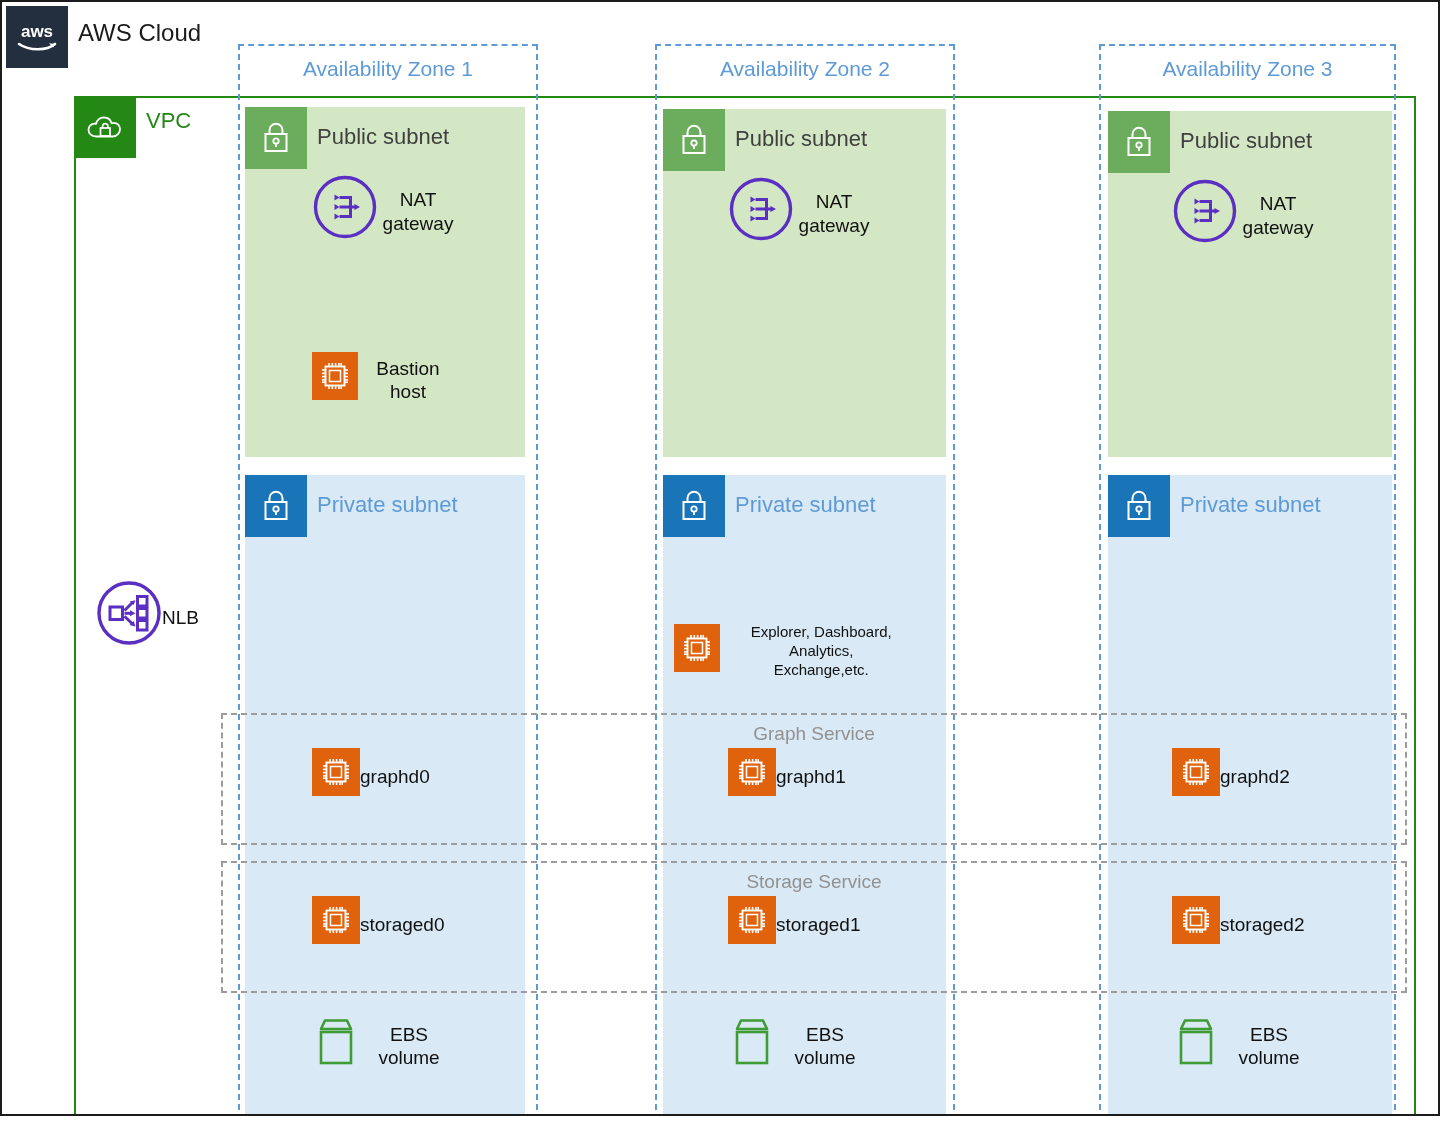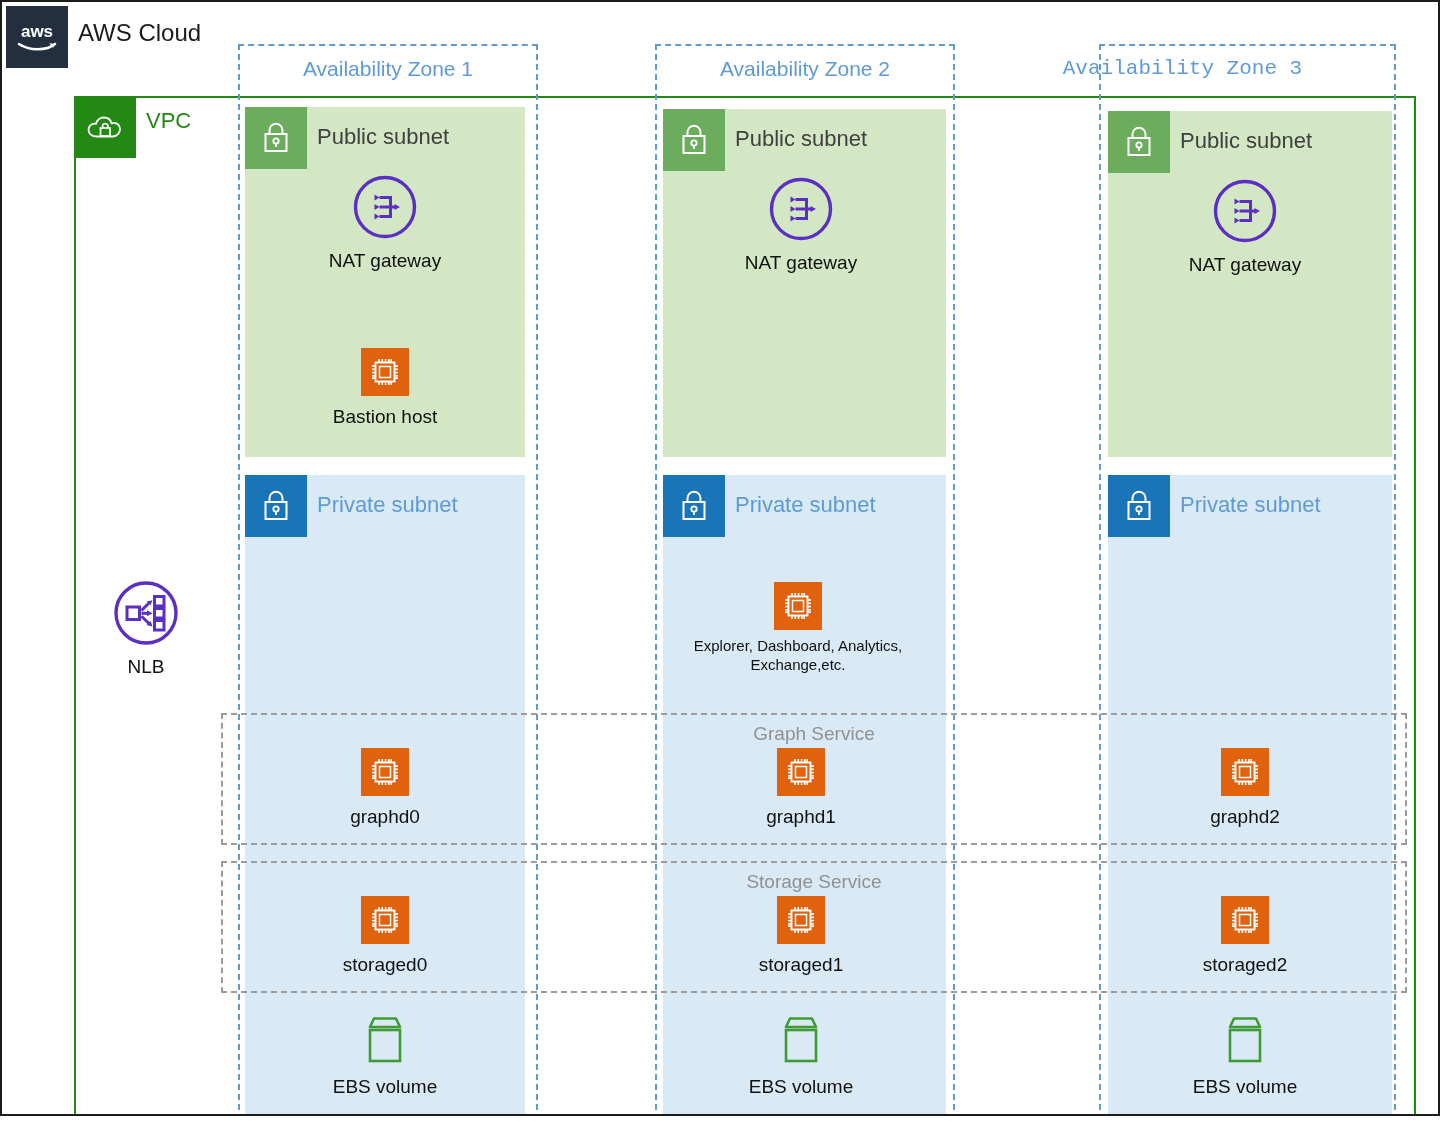--- a/index.html
+++ b/index.html
@@ -84,21 +84,21 @@
   }
   .svc-band-title{
     position:absolute;width:100%;top:8px;left:0;
     text-align:center;font-size:19px;color:#919191;
     white-space:nowrap;
   }
 
   
   .node{
     position:absolute;
-    display:flex;flex-direction:column;align-items:center;
+    display:flex;flex-direction:row;align-items:center;
     text-align:center;
   }
   .node .cap{
     font-size:19px;color:#111111;line-height:1.22;
     margin-top:9px;white-space:pre-line;
   }
   .node .cap.small{font-size:15px;margin-top:7px;line-height:1.25;}
 
   .ec2-icon{
     width:48px;height:48px;background:#E0620D;
@@ -136,21 +136,21 @@
     </svg>
   </div>
   <div class="vpc-label">VPC</div>
 
   <div class="az-box" style="left:236px;width:300px;"></div>
   <div class="az-box" style="left:653px;width:300px;"></div>
   <div class="az-box" style="left:1097px;width:297px;"></div>
 
   <div class="az-label" style="left:236px;width:300px;">Availability Zone 1</div>
   <div class="az-label" style="left:653px;width:300px;">Availability Zone 2</div>
-  <div class="az-label" style="left:1032px;width:297px;font-family:Liberation Mono, monospace;">Availability Zone 3</div>
+  <div class="az-label" style="left:1097px;width:297px;">Availability Zone 3</div>
 
   <div class="subnet public" style="left:243px;top:105px;width:280px;height:350px;">
     <div class="subnet-icon public">
       <svg width="34" height="36" viewBox="0 0 34 36">
         <rect x="6.5" y="14" width="21" height="17" fill="none" stroke="#ffffff" stroke-width="2"></rect>
         <path d="M10.5 14 L10.5 10.2 A6.5 6.5 0 0 1 23.5 10.2 L23.5 14" fill="none" stroke="#ffffff" stroke-width="2"></path>
         <circle cx="17" cy="21" r="2.7" fill="none" stroke="#ffffff" stroke-width="1.8"></circle>
         <line x1="17" y1="23.4" x2="17" y2="27" stroke="#ffffff" stroke-width="1.8"></line>
       </svg>
     </div>
@@ -313,21 +313,21 @@
         <path d="M22.5 30 L27.5 33 L22.5 36 Z" fill="#5A2FC2"></path>
         <path d="M22.5 39.5 L27.5 42.5 L22.5 45.5 Z" fill="#5A2FC2"></path>
         <path d="M27.5 23.5 L38.5 23.5 L38.5 42.5 L27.5 42.5" fill="none" stroke="#5A2FC2" stroke-width="3"></path>
         <line x1="27.5" y1="33" x2="44" y2="33" stroke="#5A2FC2" stroke-width="3"></line>
         <path d="M48 33 L42.5 30 L42.5 36 Z" fill="#5A2FC2"></path>
       </svg>
     </div>
     <div class="cap">NAT gateway</div>
   </div>
 
-  <div class="node" style="left:672px;top:580px;width:248px;">
+  <div class="node" style="left:672px;top:614px;width:248px;">
     <div class="ec2-icon">
       <svg width="34" height="34" viewBox="0 0 34 34">
         <rect x="7.5" y="7.5" width="19" height="19" fill="none" stroke="#ffffff" stroke-width="1.9"></rect>
         <rect x="11.5" y="11.5" width="11" height="11" fill="none" stroke="#ffffff" stroke-width="1.5"></rect>
         <g stroke="#ffffff" stroke-width="1.6">
           <line x1="11" y1="4" x2="11" y2="7.5"></line>
             <line x1="14.3" y1="4" x2="14.3" y2="7.5"></line>
           <line x1="17.6" y1="4" x2="17.6" y2="7.5"></line>
             <line x1="20.9" y1="4" x2="20.9" y2="7.5"></line>
             <line x1="23.2" y1="4" x2="23.2" y2="7.5"></line>

